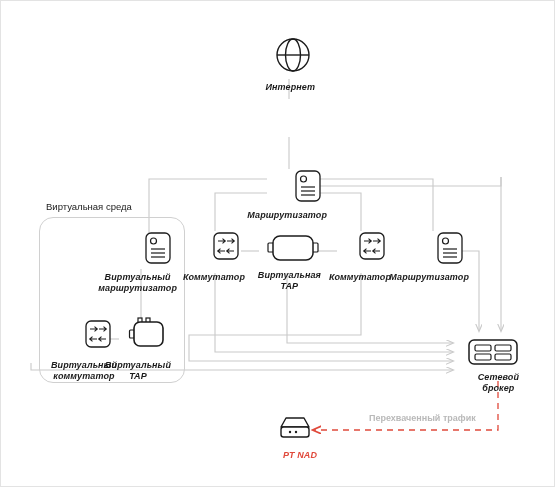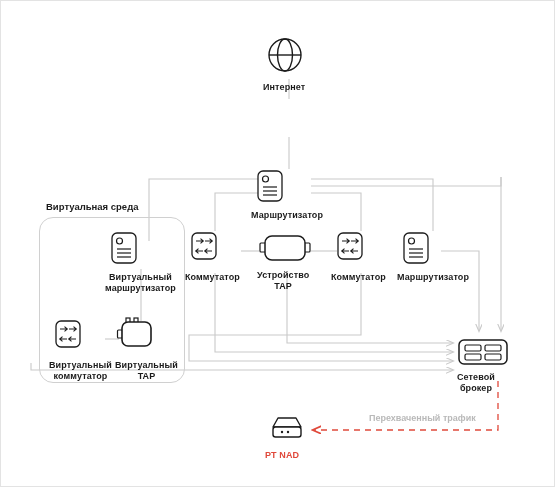--- a/index.html
+++ b/index.html
@@ -22,21 +22,22 @@
     left: 0;
     top: 0;
     width: 555px;
     height: 487px;
     pointer-events: none;
   }
   .node {
     position: absolute;
     display: flex;
     flex-direction: column;
-    align-items: flex-start;
+    align-items: flex-end;
+    font-style: italic;
   }
   .node .glyph {
     display: block;
     line-height: 0;
   }
   .node .caption {
     margin-top: 5px;
     font-size: 9px;
     line-height: 11px;
     color: #1b1b1b;
@@ -50,21 +51,21 @@
   }
   .group-box {
     position: absolute;
     border: 1px solid #d0d0d0;
     border-radius: 14px;
     background: transparent;
   }
   .group-title {
     position: absolute;
     font-size: 9.5px;
-    font-weight: bold;
+    font-weight: normal;
     color: #1b1b1b;
     white-space: nowrap;
   }
   .flow-label {
     position: absolute;
     font-size: 9px;
     font-weight: bold;
     color: #b9b9b9;
     white-space: nowrap;
   }
@@ -206,21 +207,21 @@
   </div>
 
   <div class="node" style="left:256px; top:230px; width:64px;">
     <span class="glyph">
       <svg width="56" height="34" viewBox="0 0 56 34">
         <rect x="3" y="12" width="6" height="9" rx="1" fill="#fff" stroke="#1b1b1b" stroke-width="1.2"></rect>
         <rect x="47" y="12" width="6" height="9" rx="1" fill="#fff" stroke="#1b1b1b" stroke-width="1.2"></rect>
         <rect x="8" y="5" width="40" height="24" rx="7" fill="#fff" stroke="#1b1b1b" stroke-width="1.5"></rect>
       </svg>
     </span>
-    <span class="caption">Устройство
+    <span class="caption">Виртуальная
 TAP</span>
   </div>
 
   <div class="node" style="left:330px; top:228px; width:60px;">
     <span class="glyph">
       <svg width="38" height="38" viewBox="0 0 38 38">
         <rect x="7" y="4" width="24" height="26" rx="5" fill="#fff" stroke="#1b1b1b" stroke-width="1.3"></rect>
         <path d="M11,12 L18,12 M15.5,9.6 L18.3,12 L15.5,14.4" fill="none" stroke="#1b1b1b" stroke-width="1.1"></path>
         <path d="M20,12 L27,12 M24.5,9.6 L27.3,12 L24.5,14.4" fill="none" stroke="#1b1b1b" stroke-width="1.1"></path>
         <path d="M18,22 L11,22 M13.5,19.6 L10.7,22 L13.5,24.4" fill="none" stroke="#1b1b1b" stroke-width="1.1"></path>

